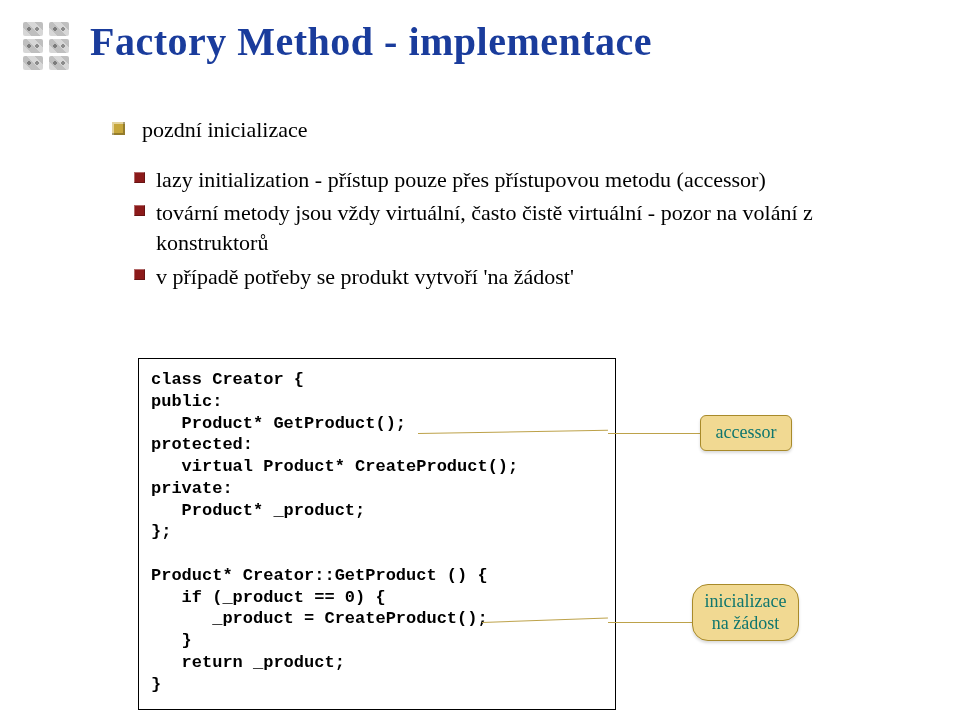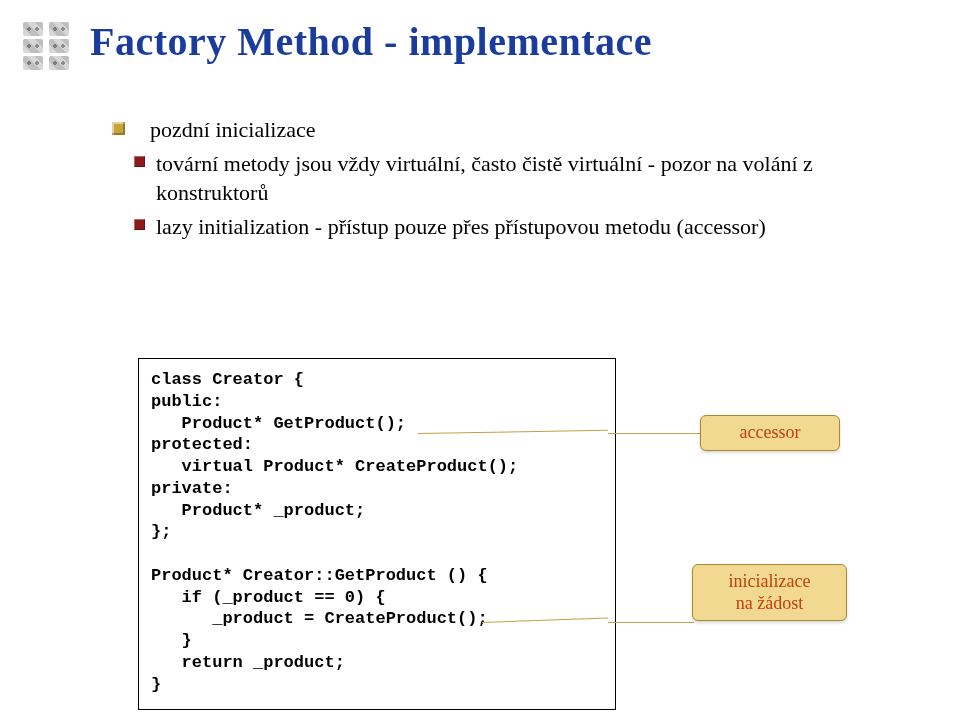--- a/index.html
+++ b/index.html
@@ -50,22 +50,22 @@
     position: absolute;
     top: 115px;
     left: 112px;
     right: 60px;
     font-size: 22px;
     color: #000000;
     line-height: 1.35;
   }
   .b1 {
     position: relative;
-    padding-left: 38px;
-    margin-bottom: 4px;
+    padding-left: 30px;
+    margin-bottom: 20px;
   }
   .b1::before {
     content: "";
     position: absolute;
     left: 0;
     top: 7px;
     width: 13px;
     height: 13px;
     background: #c6a63b;
     box-shadow: inset -2px -2px 0 rgba(0,0,0,0.25), inset 2px 2px 0 rgba(255,255,255,0.5);
@@ -101,35 +101,36 @@
     white-space: pre;
     color: #000000;
   }
   .callout {
     position: absolute;
     background: #f1d992;
     border: 1px solid #a88a2a;
     border-radius: 6px;
     font-family: "Times New Roman", Times, serif;
     font-size: 18px;
-    color: #c2410c;
-    padding: 6px 24px;
+    color: #0f766e;
+    padding: 6px 0;
     text-align: center;
     box-shadow: 0 2px 3px rgba(0,0,0,0.15);
     line-height: 1.2;
   }
   .callout-accessor {
     top: 415px;
     left: 700px;
     width: 90px;
   }
   .callout-lazy {
-    top: 564px;
+    top: 584px;
     left: 692px;
     width: 105px;
+    border-radius: 16px;
   }
   
   .connector {
     position: absolute;
     background: #bda24a;
     height: 1px;
   }
   .conn1a { top: 433px; left: 608px; width: 94px; }
   .conn1b { top: 433px; left: 418px; width: 190px; height:1px; transform-origin: left; transform: rotate(-1deg);}
   .conn2a { top: 622px; left: 608px; width: 86px; }
@@ -150,22 +151,23 @@
   <div class="logo-row">
       <div class="logo-cell"></div>
       <div class="logo-cell"></div>
     </div>
 </div>
 
 <div class="title">Factory Method - implementace</div>
 
 <div class="bullets">
   <div class="b1">pozdní inicializace</div>
+  <div class="b2">lazy initialization - přístup pouze přes přístupovou metodu (accessor)</div>
   <div class="b2">tovární metody jsou vždy virtuální, často čistě virtuální - pozor na volání z konstruktorů</div>
-  <div class="b2">lazy initialization - přístup pouze přes přístupovou metodu (accessor)</div>
+  <div class="b2">v případě potřeby se produkt vytvoří 'na žádost'</div>
 </div>
 
 <div class="code-box">class Creator {
 public:
    Product* GetProduct();
 protected:
    virtual Product* CreateProduct();
 private:
    Product* _product;
 };

